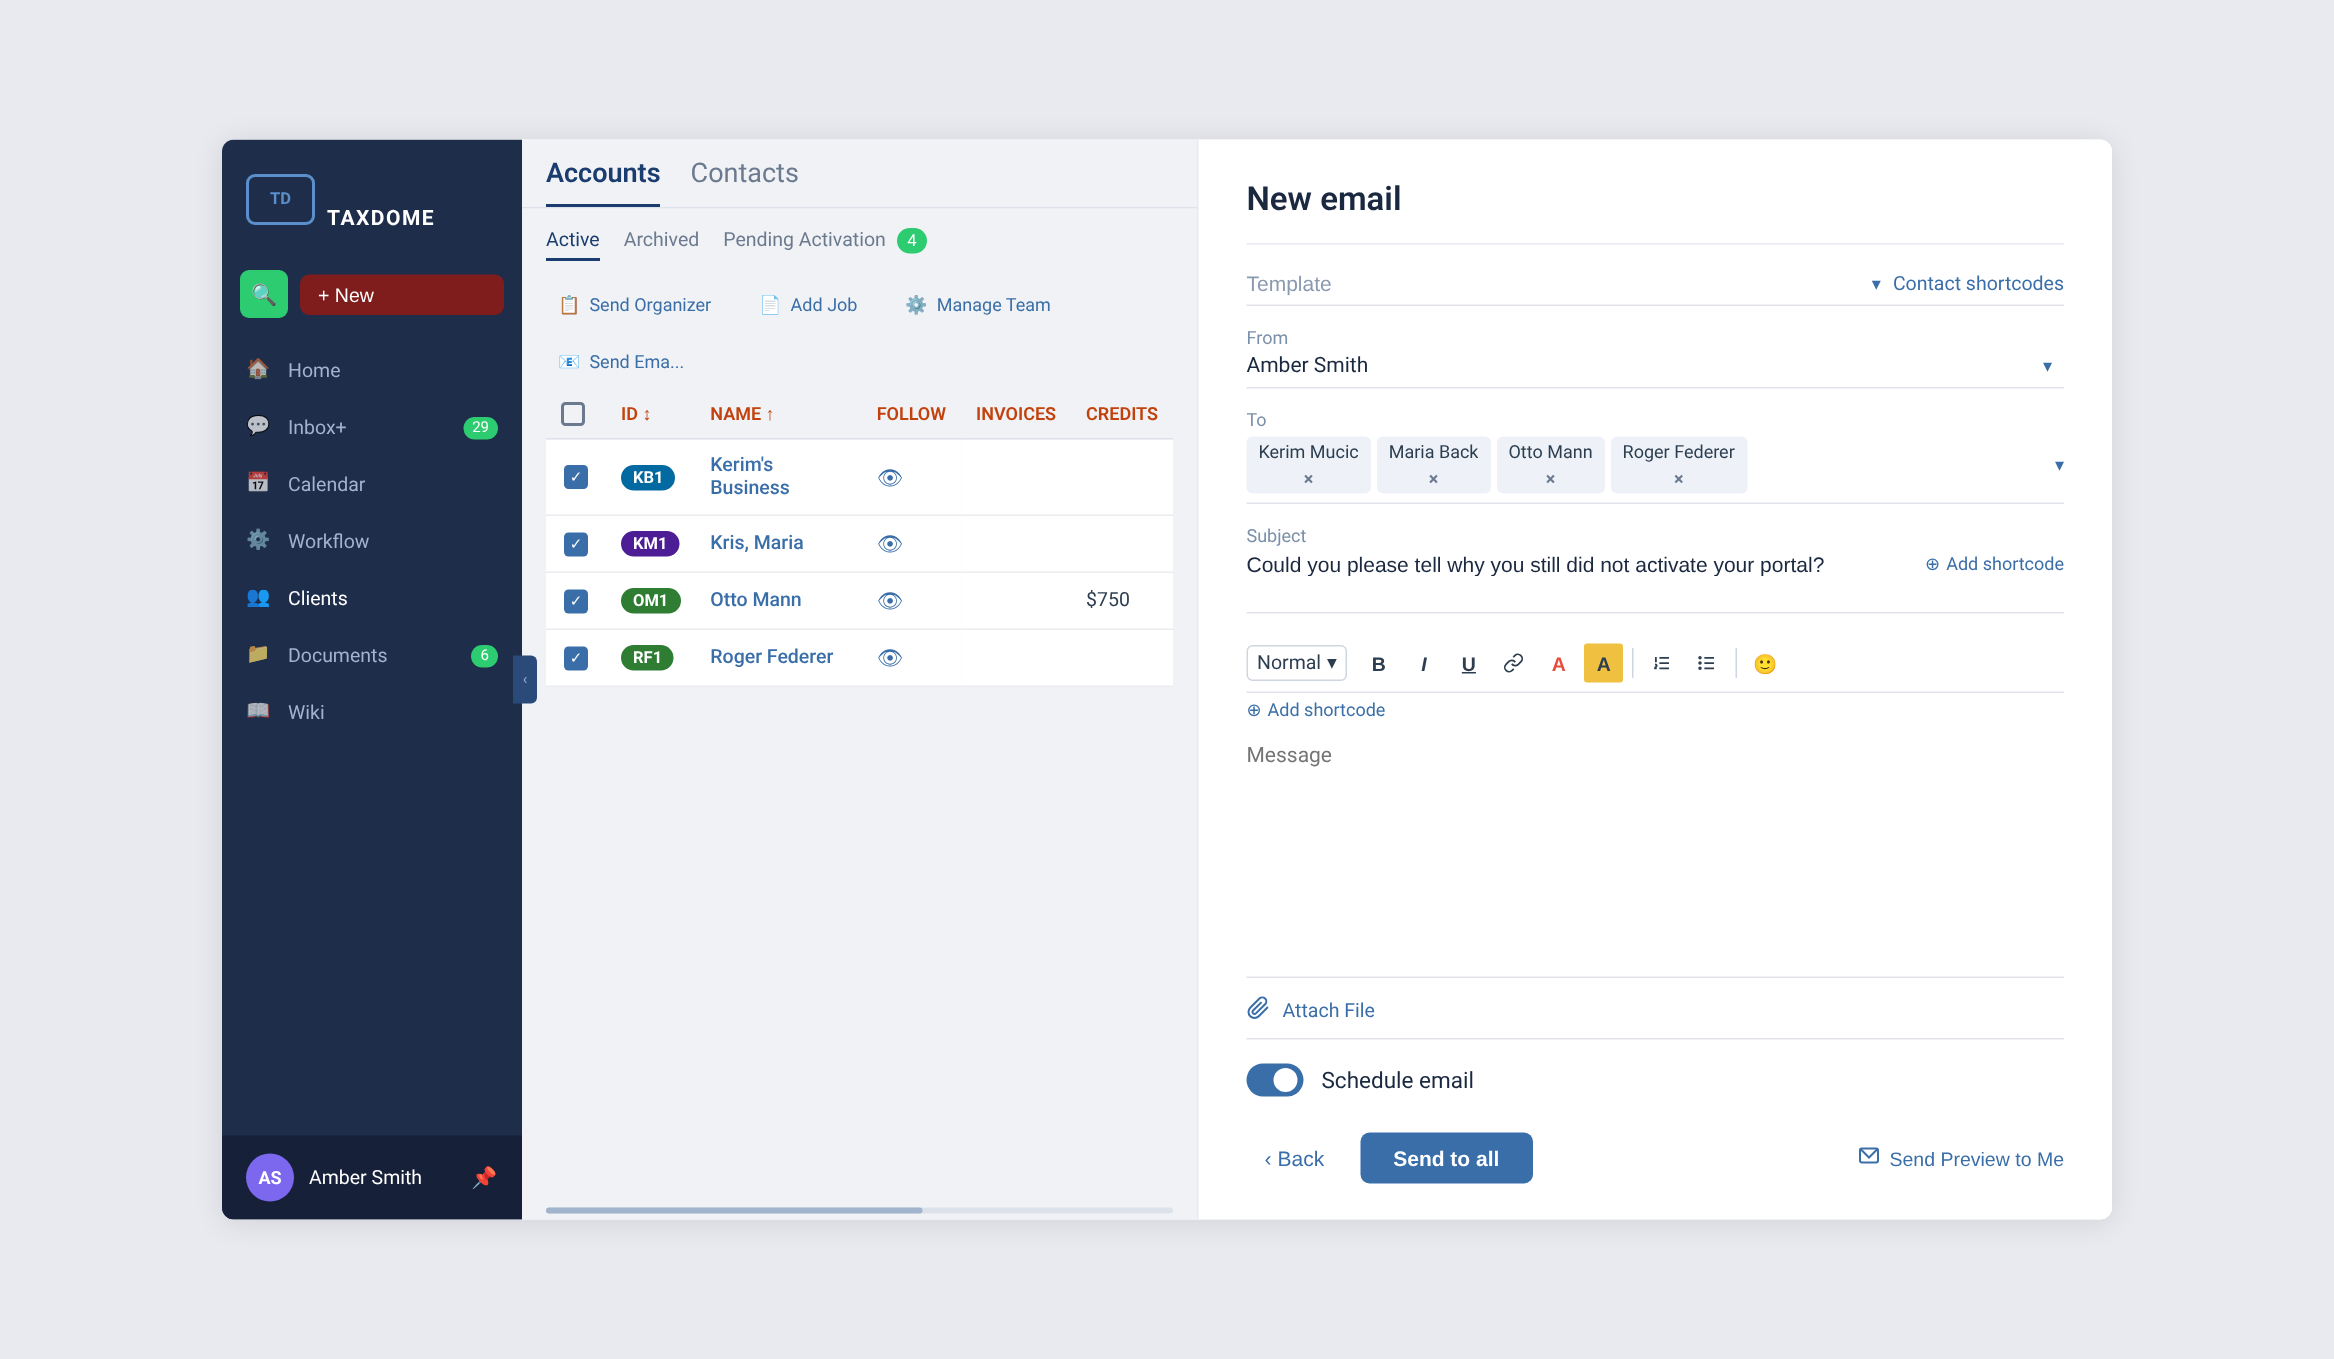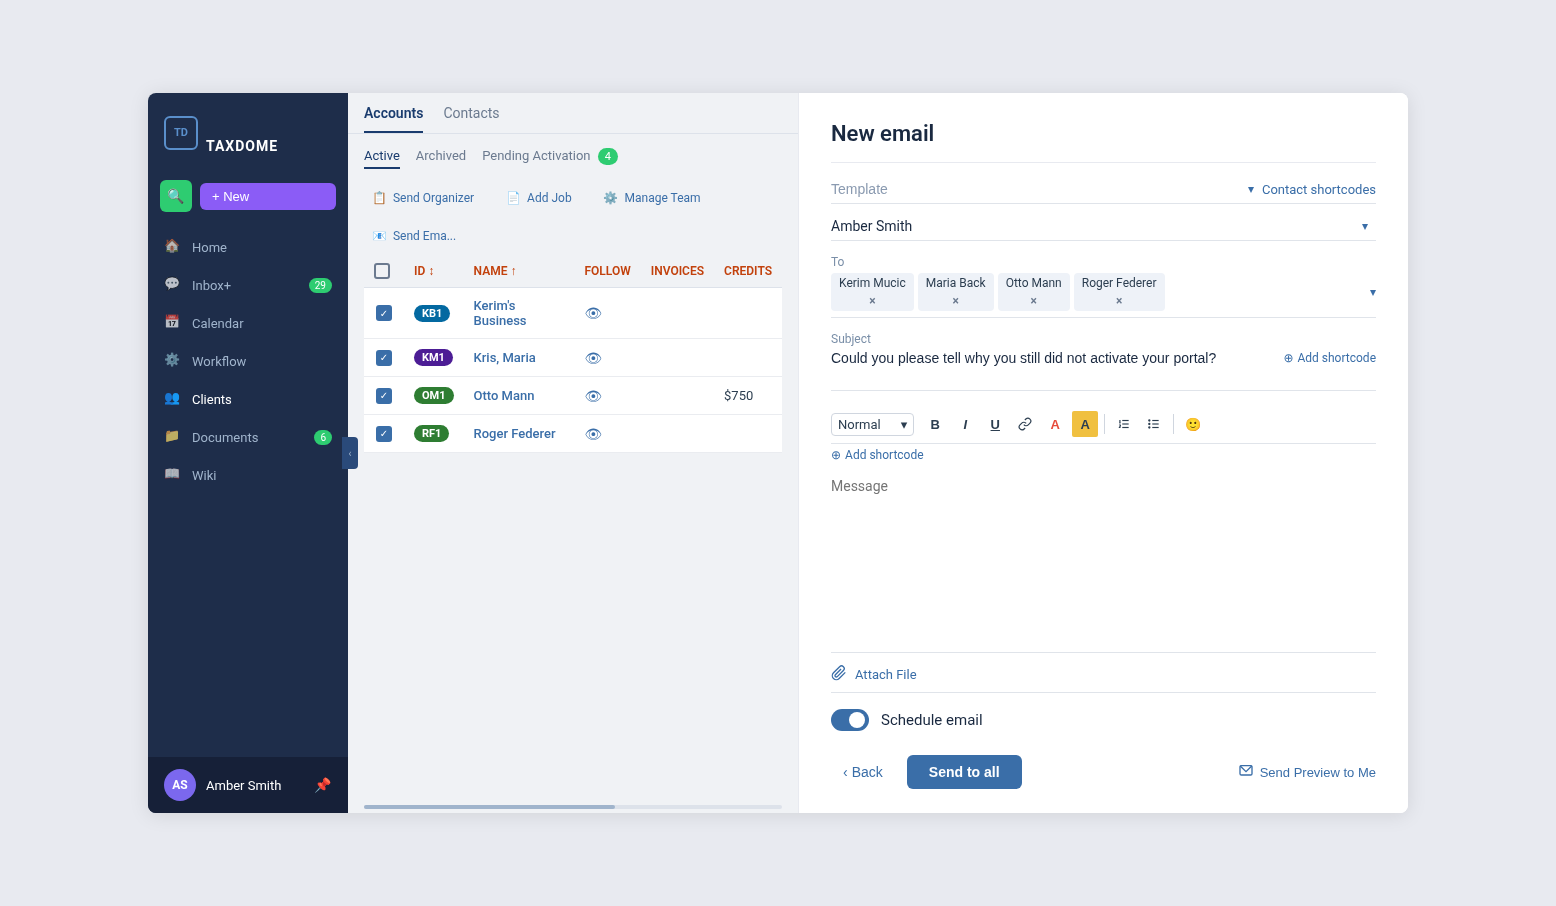--- a/index.html
+++ b/index.html
@@ -40,21 +40,21 @@
       flex-direction: column;
       flex-shrink: 0;
     }
     .sidebar-logo {
       display: flex;
       align-items: center;
       padding: 18px 16px;
       gap: 8px;
     }
     .logo-hex {
-      width: 34px;
+      width: 46px;
       height: 34px;
       background: transparent;
       border: 2px solid #5a8fcb;
       border-radius: 6px;
       display: flex;
       align-items: center;
       justify-content: center;
       color: #5a8fcb;
       font-size: 11px;
       font-weight: bold;
@@ -79,21 +79,21 @@
       border-radius: 6px;
       display: flex;
       align-items: center;
       justify-content: center;
       cursor: pointer;
       color: #fff;
       font-size: 14px;
     }
     .new-btn {
       flex: 1;
-      background: #8b5cf6;
+      background: #7f1d1d;
       border: none;
       color: #fff;
       font-size: 13px;
       padding: 6px 12px;
       border-radius: 6px;
       cursor: pointer;
       display: flex;
       align-items: center;
       gap: 4px;
     }
@@ -185,21 +185,21 @@
 
     
     .tabs-bar {
       background: #f0f2f5;
       padding: 12px 16px 0;
       display: flex;
       gap: 20px;
       border-bottom: 1px solid #dde2ea;
     }
     .tab-item {
-      font-size: 14px;
+      font-size: 18px;
       color: #6b7a8f;
       padding-bottom: 10px;
       cursor: pointer;
       border-bottom: 2px solid transparent;
     }
     .tab-item.active {
       color: #1a3c6e;
       border-bottom: 2px solid #1a3c6e;
       font-weight: 600;
     }
@@ -477,21 +477,21 @@
       display: flex;
       align-items: center;
       gap: 4px;
       padding: 6px 0;
       border-bottom: 1px solid #e0e4ea;
       flex-wrap: wrap;
     }
     .rte-format-select {
       display: flex;
       align-items: center;
-      gap: 20px;
+      gap: 4px;
       font-size: 13px;
       color: #2c3e50;
       cursor: pointer;
       padding: 3px 6px;
       border: 1px solid #d0d6df;
       border-radius: 4px;
       margin-right: 4px;
     }
     .rte-btn {
       width: 26px;
@@ -784,20 +784,21 @@
       <div class="form-select-row">
         <select class="form-select">
           <option value="">Template</option>
         </select>
         <span class="chevron-down">▾</span>
         <a class="contact-shortcodes-link">Contact shortcodes</a>
       </div>
     </div>
 
     <div class="form-row">
+      <div class="form-label">From</div>
       <div class="from-row">
         <span class="from-value">Amber Smith</span>
         <span class="chevron-down">▾</span>
       </div>
     </div>
 
     <div class="form-row">
       <div class="form-label">To</div>
       <div class="to-row">
         <span class="recipient-tag">

